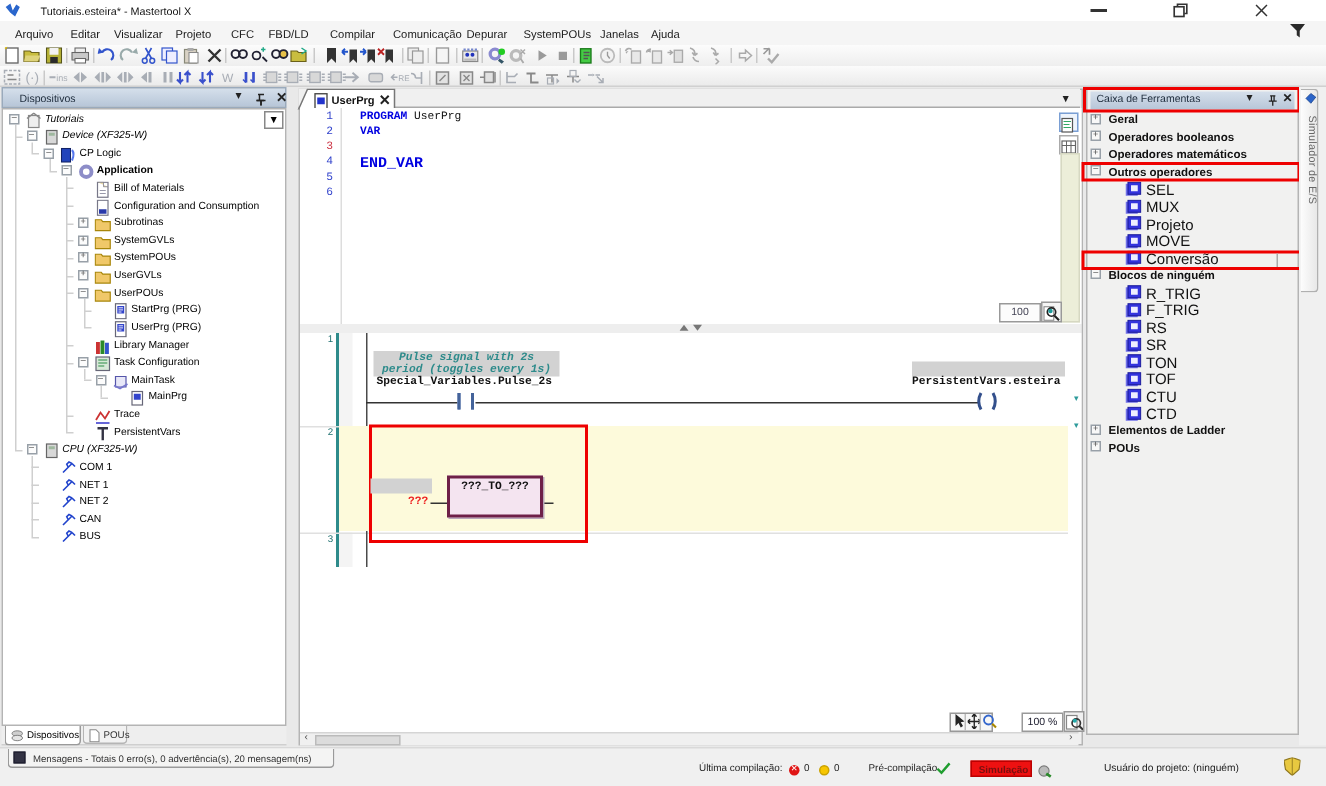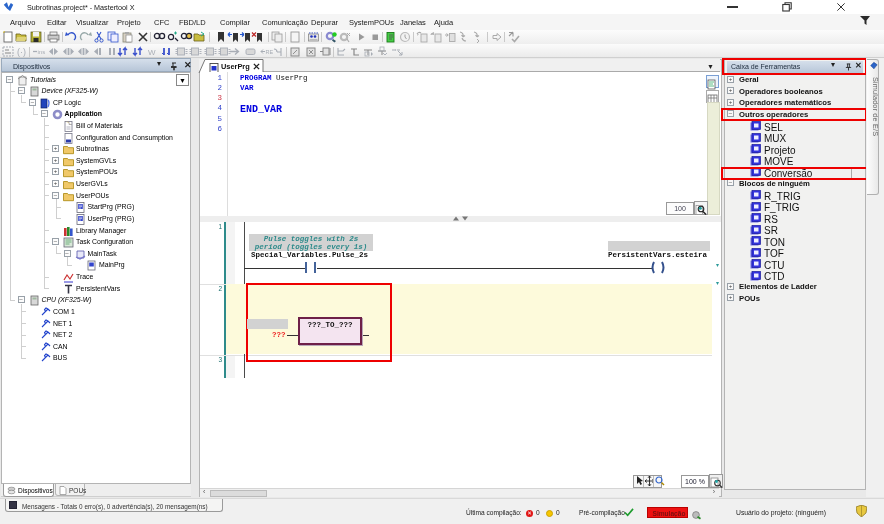--- a/index.html
+++ b/index.html
@@ -33,21 +33,21 @@
   
   .gray-cm { background:#d2d2d2; }
 </style>
 </head>
 <body>
 
 <div class="abs" id="titlebar"></div>
 <svg class="abs" style="left:3px;top:2px" width="11" height="10" viewBox="0 0 14 12">
   <path d="M1 3 L5 0 L7 6 L10 1 L13 3 L9 11 L5 8 Z" fill="#2a66cc"></path>
 </svg>
-<div class="abs" id="titletext">Subrotinas.project* - Mastertool X</div>
+<div class="abs" id="titletext">Tutoriais.esteira* - Mastertool X</div>
 <div class="abs" style="left:727px;top:6px;width:11px;height:1.5px;background:#333"></div>
 <svg class="abs" style="left:782px;top:2px" width="10" height="10" viewBox="0 0 10 10">
     <rect x="0.8" y="2.5" width="6.5" height="6.5" fill="none" stroke="#333" stroke-width="1.1"></rect>
     <path d="M3 2.5 V0.8 H9.2 V7 H7.5" fill="none" stroke="#333" stroke-width="1.1"></path>
   </svg>
 <svg class="abs" style="left:836px;top:2px" width="10" height="10" viewBox="0 0 11 11">
     <path d="M1.5 1.5 L9.5 9.5 M9.5 1.5 L1.5 9.5" stroke="#333" stroke-width="1.1"></path>
   </svg>
 
 <div class="abs" id="menubar"></div>
@@ -597,21 +597,21 @@
     <div class="abs" style="left:226px;top:355px;width:9px;height:23px;background:#f4f4f4"></div>
     <div class="abs" style="left:224px;top:222px;width:2px;height:156px;background:#2e8b8b"></div>
     <div class="abs" style="left:200px;top:283.5px;width:512px;height:1px;background:#e0e0e0"></div>
     <div class="abs" style="left:200px;top:354.5px;width:512px;height:1px;background:#e0e0e0"></div>
     <div class="abs" style="left:243.8px;top:222px;width:1.4px;height:156px;background:#4a4a4a"></div>
     <div class="abs" style="left:218.5px;top:223px;font-size:6.5px;color:#1d6f6f">1</div>
     <div class="abs" style="left:218.5px;top:285px;font-size:6.5px;color:#1d6f6f">2</div>
     <div class="abs" style="left:218.5px;top:356px;font-size:6.5px;color:#1d6f6f">3</div>
     <div class="abs" style="left:226px;top:284px;width:486px;height:70px;background:#fdfadb"></div>
     <div class="abs gray-cm mono" style="left:249px;top:234px;width:124px;height:16.5px;"></div>
-    <div class="abs mono" style="left:249px;top:234.5px;width:124px;text-align:center;font-size:7.5px;font-style:italic;font-weight:bold;color:#2e8b8b">Pulse toggles with 2s</div>
+    <div class="abs mono" style="left:249px;top:234.5px;width:124px;text-align:center;font-size:7.5px;font-style:italic;font-weight:bold;color:#2e8b8b">Pulse signal with 2s</div>
     <div class="abs mono" style="left:249px;top:242.5px;width:124px;text-align:center;font-size:7.5px;font-style:italic;font-weight:bold;color:#2e8b8b">period (toggles every 1s)</div>
     <div class="abs mono" style="left:251px;top:250.5px;font-size:7.5px;font-weight:bold;color:#111">Special_Variables.Pulse_2s</div>
     <div class="abs" style="left:244px;top:267.5px;width:61px;height:1px;background:#333"></div>
     <div class="abs" style="left:317px;top:267.5px;width:335px;height:1px;background:#333"></div>
     <div class="abs" style="left:304.5px;top:262px;width:2.5px;height:11px;background:#6080b8;border:0.5px solid #44639a"></div>
     <div class="abs" style="left:313.5px;top:262px;width:2.5px;height:11px;background:#6080b8;border:0.5px solid #44639a"></div>
     <div class="abs gray-cm" style="left:608px;top:241px;width:102px;height:10px;"></div>
     <div class="abs mono" style="left:608px;top:250.5px;font-size:7.5px;font-weight:bold;color:#111">PersistentVars.esteira</div>
     <svg class="abs" style="left:650px;top:261px" width="16" height="13" viewBox="0 0 16 13">
       <path d="M4 1 Q1 6.5 4 12" fill="none" stroke="#33508c" stroke-width="2"></path>

